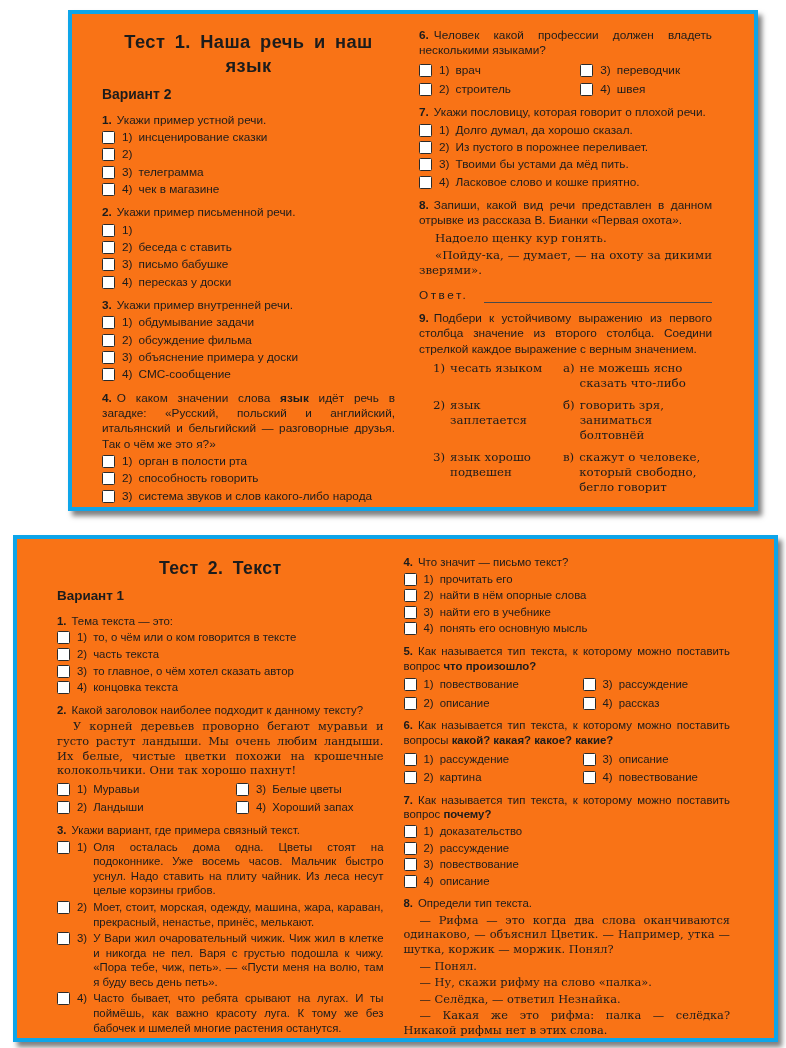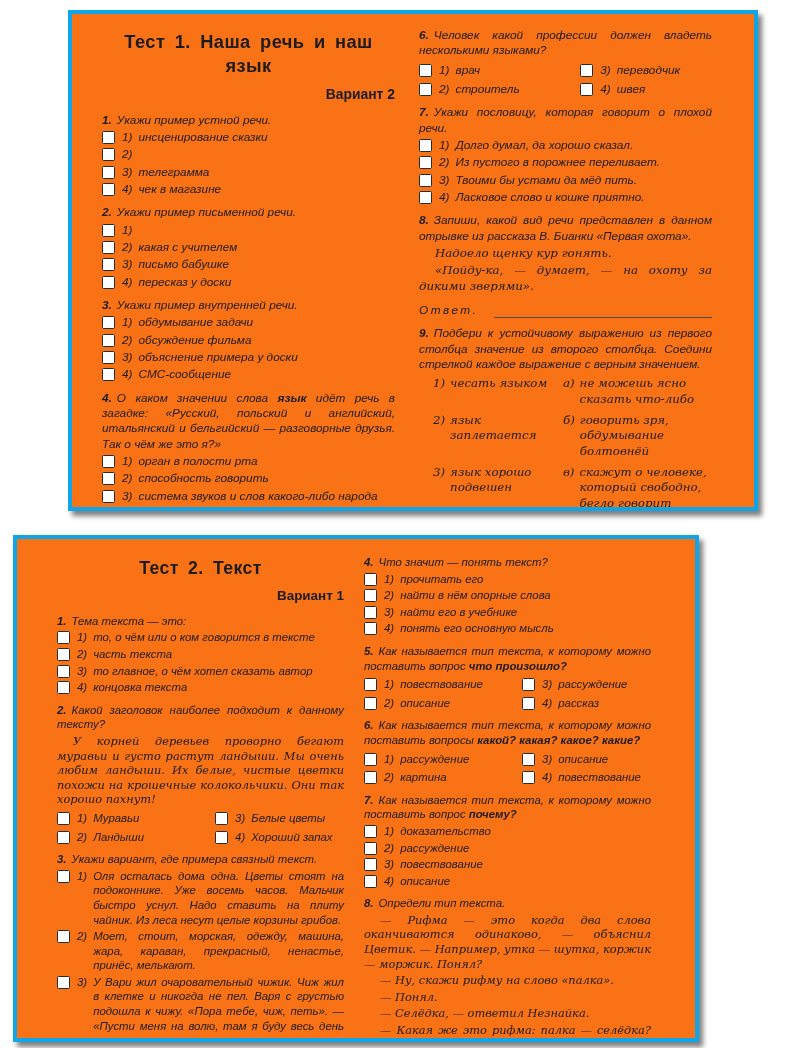--- a/index.html
+++ b/index.html
@@ -5,25 +5,25 @@
   html,body{margin:0;padding:0;}
   body{
     width:786px;height:1048px;position:relative;background:#ffffff;
     font-family:"Liberation Sans",sans-serif;color:#1c1c1c;overflow:hidden;
   }
   .sheet{
     position:absolute;background:#f97316;border:4px solid #0ea5e9;box-sizing:border-box;
     box-shadow:4px 5px 5px rgba(0,0,0,.5);display:flex;overflow:hidden;
   }
   #sheet1{left:68px;top:10px;width:690px;height:501px;padding:14px 42px 8px 30px;gap:24px;font-size:11.8px;line-height:1.3;}
-  #sheet2{left:13px;top:535px;width:686px;height:507px;padding:16px 44px 8px 40px;gap:20px;font-size:11.4px;line-height:1.28;}
+  #sheet2{left:13px;top:535px;width:765px;height:507px;padding:16px 44px 8px 40px;gap:20px;font-size:11.4px;line-height:1.28;}
   .page-col{flex:1 1 0;display:flex;flex-direction:column;min-width:0;}
   .title{font-weight:bold;text-align:center;font-size:1.55em;letter-spacing:.4px;word-spacing:4px;margin:2px 0 7px;}
-  .variant{font-weight:bold;text-align:right;font-size:1.18em;margin:0 0 10px;}
-  .q{margin-bottom:6px;font-style:italic;}
+  .variant{font-weight:bold;text-align:left;font-size:1.18em;margin:0 0 10px;}
+  .q{margin-bottom:6px;}
   .qtext{text-align:justify;margin-bottom:2px;}
   .qnum{font-weight:bold;margin-right:5px;}
   .b{font-weight:bold;}
   .opts{margin-top:1px;}
   .opts.two{display:grid;grid-template-columns:53% 47%;grid-template-rows:repeat(2,auto);grid-auto-flow:column;column-gap:6px;}
   .opt{display:flex;align-items:flex-start;margin:2px 0;}
   .cb{flex:0 0 auto;width:11px;height:11px;border:1.3px solid #2a2a2a;border-radius:1.5px;margin:1px 7px 0 0;background:#fff;}
   .onum{flex:0 0 auto;margin-right:6px;}
   .olabel{flex:1 1 auto;min-width:0;text-align:justify;}
   .passage{font-family:"DejaVu Serif","Liberation Serif",serif;text-align:justify;text-indent:16px;margin:2px 0;}
@@ -72,21 +72,21 @@
       <div class="q">
         <div class="qtext"><span class="qnum">2.</span><span>Укажи пример письменной речи.</span></div>
         <div class="opts">
           <div class="opt">
             <span class="cb"></span>
             <span class="onum">1)</span>
           </div>
           <div class="opt">
             <span class="cb"></span>
             <span class="onum">2)</span>
-            <span class="olabel">какая с учителем</span>
+            <span class="olabel">беседа с ставить</span>
           </div>
           <div class="opt">
             <span class="cb"></span>
             <span class="onum">3)</span>
             <span class="olabel">письмо бабушке</span>
           </div>
           <div class="opt">
             <span class="cb"></span>
             <span class="onum">4)</span>
             <span class="olabel">пересказ у доски</span>
@@ -217,21 +217,21 @@
               <span class="mtext">не можешь ясно сказать что-либо</span>
             </div>
           </div>
           <div class="mrow">
             <div class="mcell">
               <span class="mnum">2)</span>
               <span class="mtext">язык заплетается</span>
             </div>
             <div class="mcell">
               <span class="mnum">б)</span>
-              <span class="mtext">говорить зря, обдумывание болтовнёй</span>
+              <span class="mtext">говорить зря, заниматься болтовнёй</span>
             </div>
           </div>
           <div class="mrow">
             <div class="mcell">
               <span class="mnum">3)</span>
               <span class="mtext">язык хорошо подвешен</span>
             </div>
             <div class="mcell">
               <span class="mnum">в)</span>
               <span class="mtext">скажут о человеке, который свободно, бегло говорит</span>
@@ -321,21 +321,21 @@
           <div class="opt">
             <span class="cb"></span>
             <span class="onum">4)</span>
             <span class="olabel">Часто бывает, что ребята срывают на лугах. И ты поймёшь, как важно красоту луга. К тому же без бабочек и шмелей многие растения останутся.</span>
           </div>
         </div>
       </div>
     </div>
   <div class="page-col">
       <div class="q">
-        <div class="qtext"><span class="qnum">4.</span><span>Что значит — понять текст?</span></div>
+        <div class="qtext"><span class="qnum">4.</span><span>Что значит — письмо текст?</span></div>
         <div class="opts">
           <div class="opt">
             <span class="cb"></span>
             <span class="onum">1)</span>
             <span class="olabel">прочитать его</span>
           </div>
           <div class="opt">
             <span class="cb"></span>
             <span class="onum">2)</span>
             <span class="olabel">найти в нём опорные слова</span>
@@ -423,20 +423,20 @@
           <div class="opt">
             <span class="cb"></span>
             <span class="onum">4)</span>
             <span class="olabel">описание</span>
           </div>
         </div>
       </div>
       <div class="q">
         <div class="qtext"><span class="qnum">8.</span><span>Определи тип текста.</span></div>
         <div class="passage">— Рифма — это когда два слова оканчиваются одинаково, — объяснил Цветик. — Например, утка — шутка, коржик — моржик. Понял?</div>
+        <div class="passage">— Понял.</div>
         <div class="passage">— Ну, скажи рифму на слово «палка».</div>
-        <div class="passage">— Понял.</div>
         <div class="passage">— Селёдка, — ответил Незнайка.</div>
         <div class="passage">— Какая же это рифма: палка — селёдка? Никакой рифмы нет в этих слова.</div>
         <div class="passage">— Почему нет? Они ведь оканчиваются одинаково.</div>
       </div>
     </div>
 </div>
 
 </body></html>

